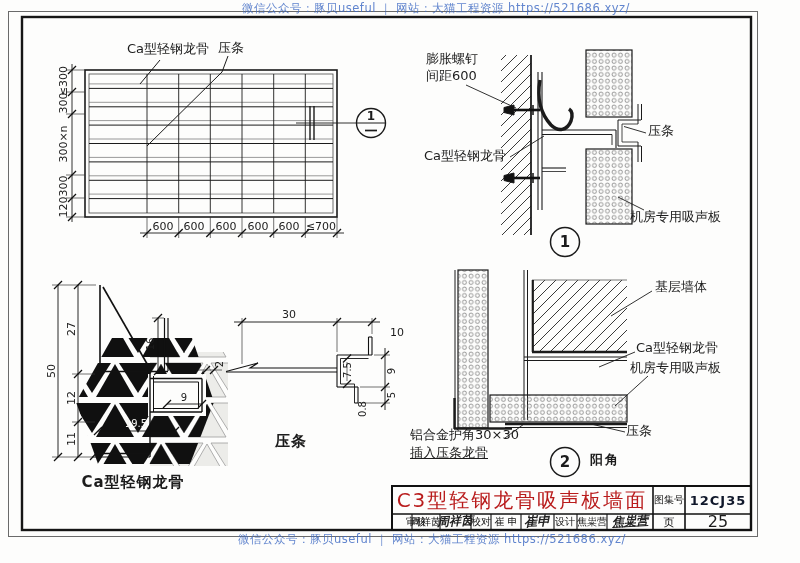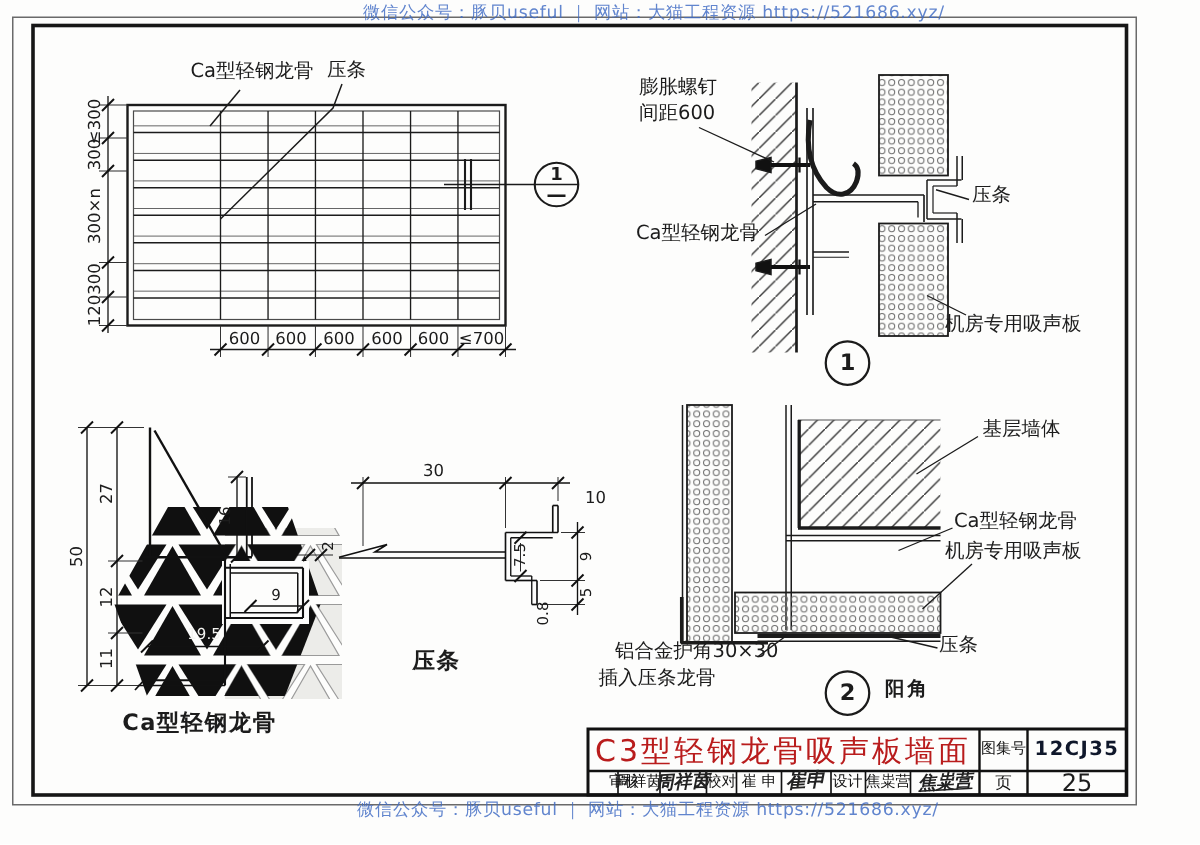--- a/index.html
+++ b/index.html
@@ -354,21 +354,21 @@
 <div class="lb rot f10" style="left:392px;top:371px;">9</div>
 <div class="lb rot f10" style="left:392px;top:395px;">5</div>
 <div class="lb rot f10" style="left:363px;top:409px;">0.8</div>
 <div class="lb cap" style="left:291px;top:441px;">压条</div>
 
 <div class="lb la f13" style="left:655px;top:280px;">基层墙体</div>
 <div class="lb la f13" style="left:636px;top:341px;">Ca型轻钢龙骨</div>
 <div class="lb la f13" style="left:630px;top:361px;">机房专用吸声板</div>
 <div class="lb la f13" style="left:626px;top:424px;">压条</div>
 <div class="lb la f13" style="left:410px;top:428px;">铝合金护角30×30</div>
-<div class="lb la f13" style="left:399px;top:446px;">插入压条龙骨</div>
+<div class="lb la f13" style="left:410px;top:446px;text-decoration:underline;">插入压条龙骨</div>
 <div class="lb num" style="left:565px;top:462px;">2</div>
 <div class="lb la" style="left:590px;top:453px;font-size:13px;font-weight:bold;letter-spacing:2px;">阳角</div>
 
 <div class="lb tb-title" style="left:522px;top:500px;">C3型轻钢龙骨吸声板墙面</div>
 <div class="lb tb-cell" style="left:669px;top:500px;">图集号</div>
 <div class="lb tb-no" style="left:718px;top:500px;">12CJ35</div>
 <div class="lb tb-cell" style="left:669px;top:522px;font-size:11px;">页</div>
 <div class="lb" style="left:718px;top:522px;font-size:16px;">25</div>
 <div class="lb tb-cell" style="left:402px;top:522px;padding-left:28px;">审核</div>
 <div class="lb tb-cell" style="left:426px;top:522px;">周祥茵</div>

